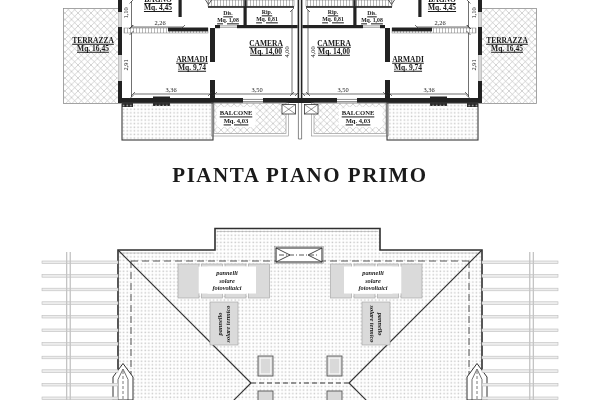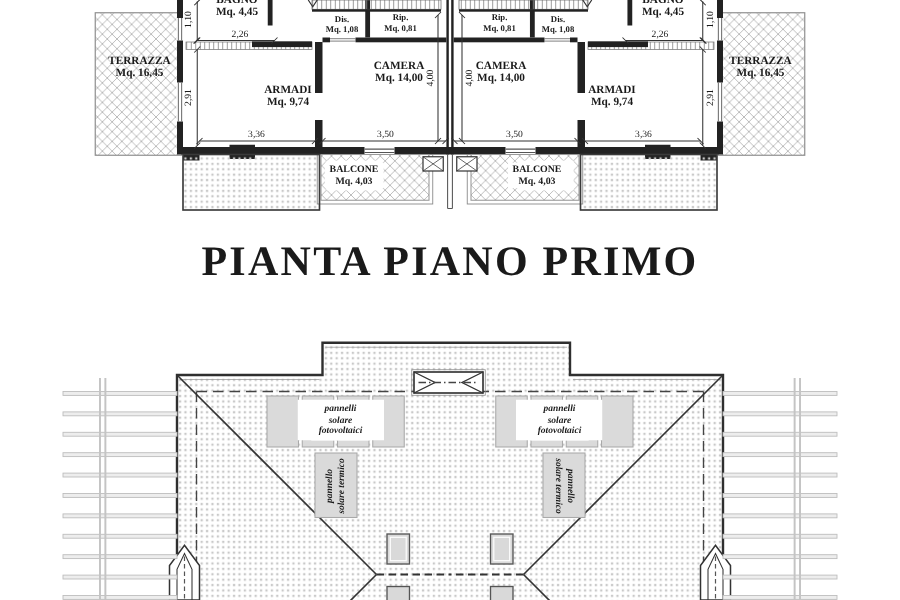--- a/index.html
+++ b/index.html
@@ -1,32 +1,32 @@
 <!DOCTYPE html>
 <html><head>
 <meta charset="utf-8">
 <style>
   html,body{margin:0;padding:0;background:#fff;}
   #stage{position:relative;width:600px;height:400px;background:#fff;overflow:hidden;
          font-family:"Liberation Serif",serif;}
   svg{position:absolute;left:0;top:0;}
   .lbl{position:absolute;color:#1a1a1a;text-align:center;line-height:1.1;
        transform:translate(-50%,-50%);white-space:nowrap;}
-  .lbl span{display:block;}
+  .lbl span{display:block;text-decoration:underline;}
   .toplbl{transform:translateX(-50%);}
   .room{font-size:7.5px;font-weight:bold;}
   .small{font-size:5.8px;font-weight:bold;line-height:1.15;}
   .dim{font-size:6.4px;}
   .rot{transform:translate(-50%,-50%) rotate(-90deg);}
   .rotcw{transform:translate(-50%,-50%) rotate(90deg);}
   .balc{font-size:6.6px;font-weight:bold;background:#fff;padding:1px 3px;line-height:1.15;}
   .pv{font-size:6.3px;font-weight:bold;font-style:italic;background:#fff;
       padding:2px 5px;white-space:pre-line;line-height:1.2;}
   .thermal{font-size:6.3px;font-weight:bold;font-style:italic;white-space:pre-line;line-height:1.2;}
-  .title{font-size:28px;font-weight:bold;letter-spacing:1.5px;}
+  .title{font-size:21px;font-weight:bold;letter-spacing:1.5px;}
 </style>
 </head>
 <body>
 
 <div id="stage">
 
 <svg width="600" height="400" viewBox="0 0 600 400" xmlns="http://www.w3.org/2000/svg" xmlns:xlink="http://www.w3.org/1999/xlink">
   <defs>
     <pattern id="xh" patternUnits="userSpaceOnUse" width="6.5" height="6.5">
       <path d="M0,0 L6.5,6.5 M6.5,0 L0,6.5" stroke="#b5b5b5" stroke-width="0.6"></path>

